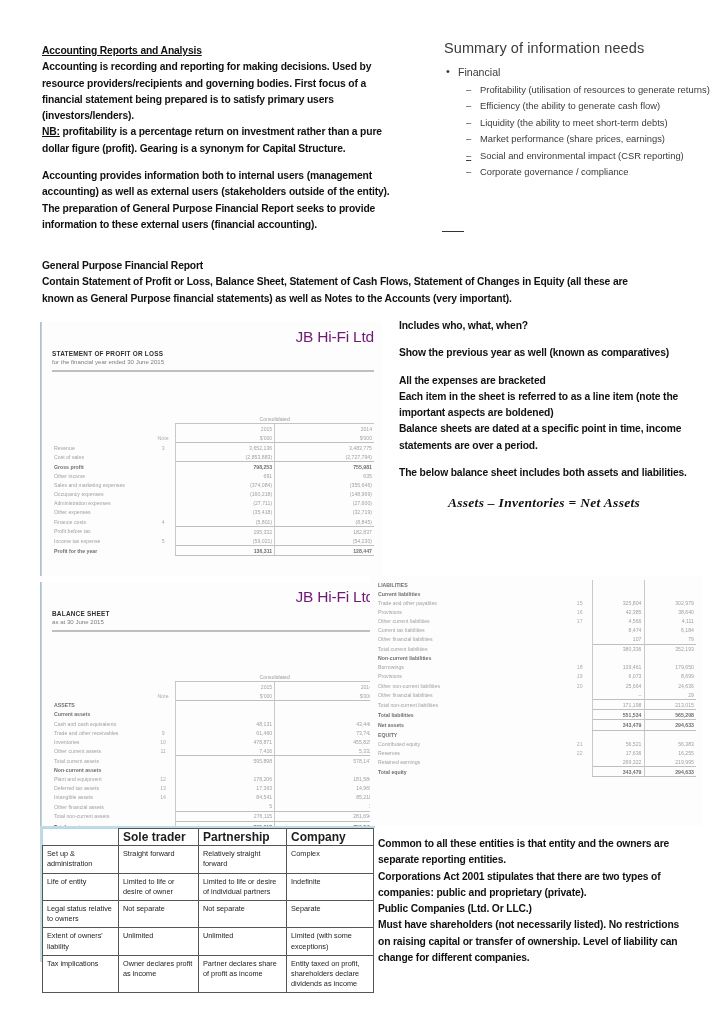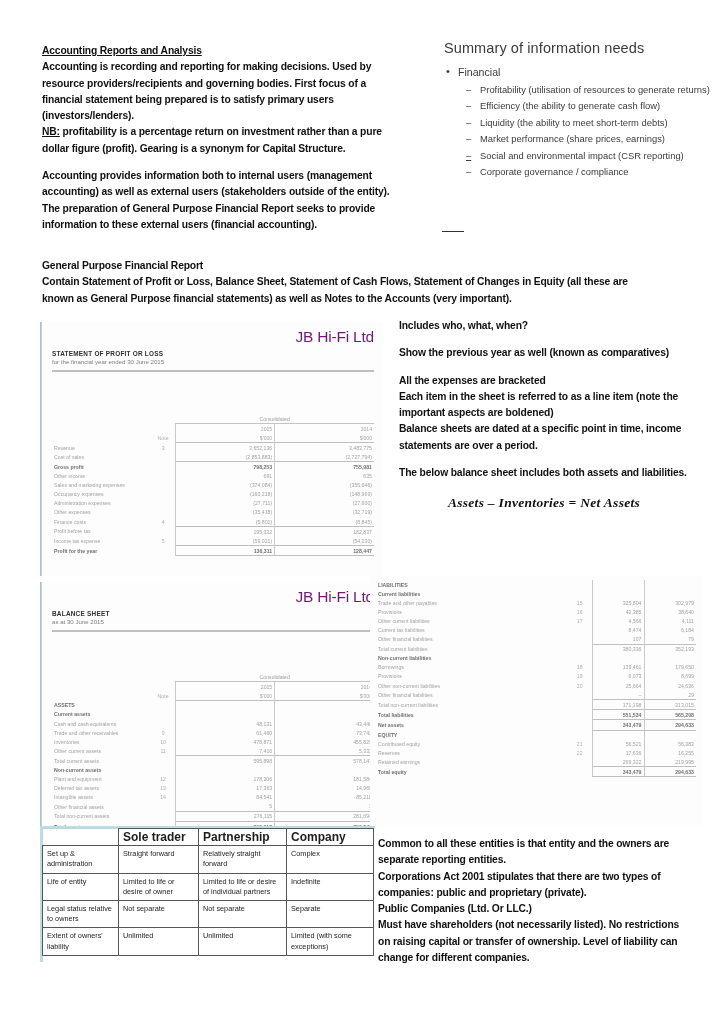--- a/index.html
+++ b/index.html
@@ -653,20 +653,26 @@
       <td>Not separate</td>
       <td>Not separate</td>
       <td>Separate</td>
     </tr>
     <tr>
       <td>Extent of owners' liability</td>
       <td>Unlimited</td>
       <td>Unlimited</td>
       <td>Limited (with some exceptions)</td>
     </tr>
+    <tr>
+      <td>Tax implications</td>
+      <td>Owner declares profit as income</td>
+      <td>Partner declares share of profit as income</td>
+      <td>Entity taxed on profit, shareholders declare dividends as income</td>
+    </tr>
   </tbody>
     </table>
 
   <div id="bottom-notes" class="notes-text">
     <div>Common to all these entities is that entity and the owners are separate reporting entities.</div>
     <div>
       <span>Corporations Act 2001 stipulates that there are two types of companies: </span><span class="b">public and proprietary</span><span> (private).</span>
     </div>
     <div class="b">Public Companies (Ltd. Or LLC.)</div>
     <div>Must have shareholders (not necessarily listed). No restrictions on raising capital or transfer of ownership. Level of liability can change for different companies.</div>

